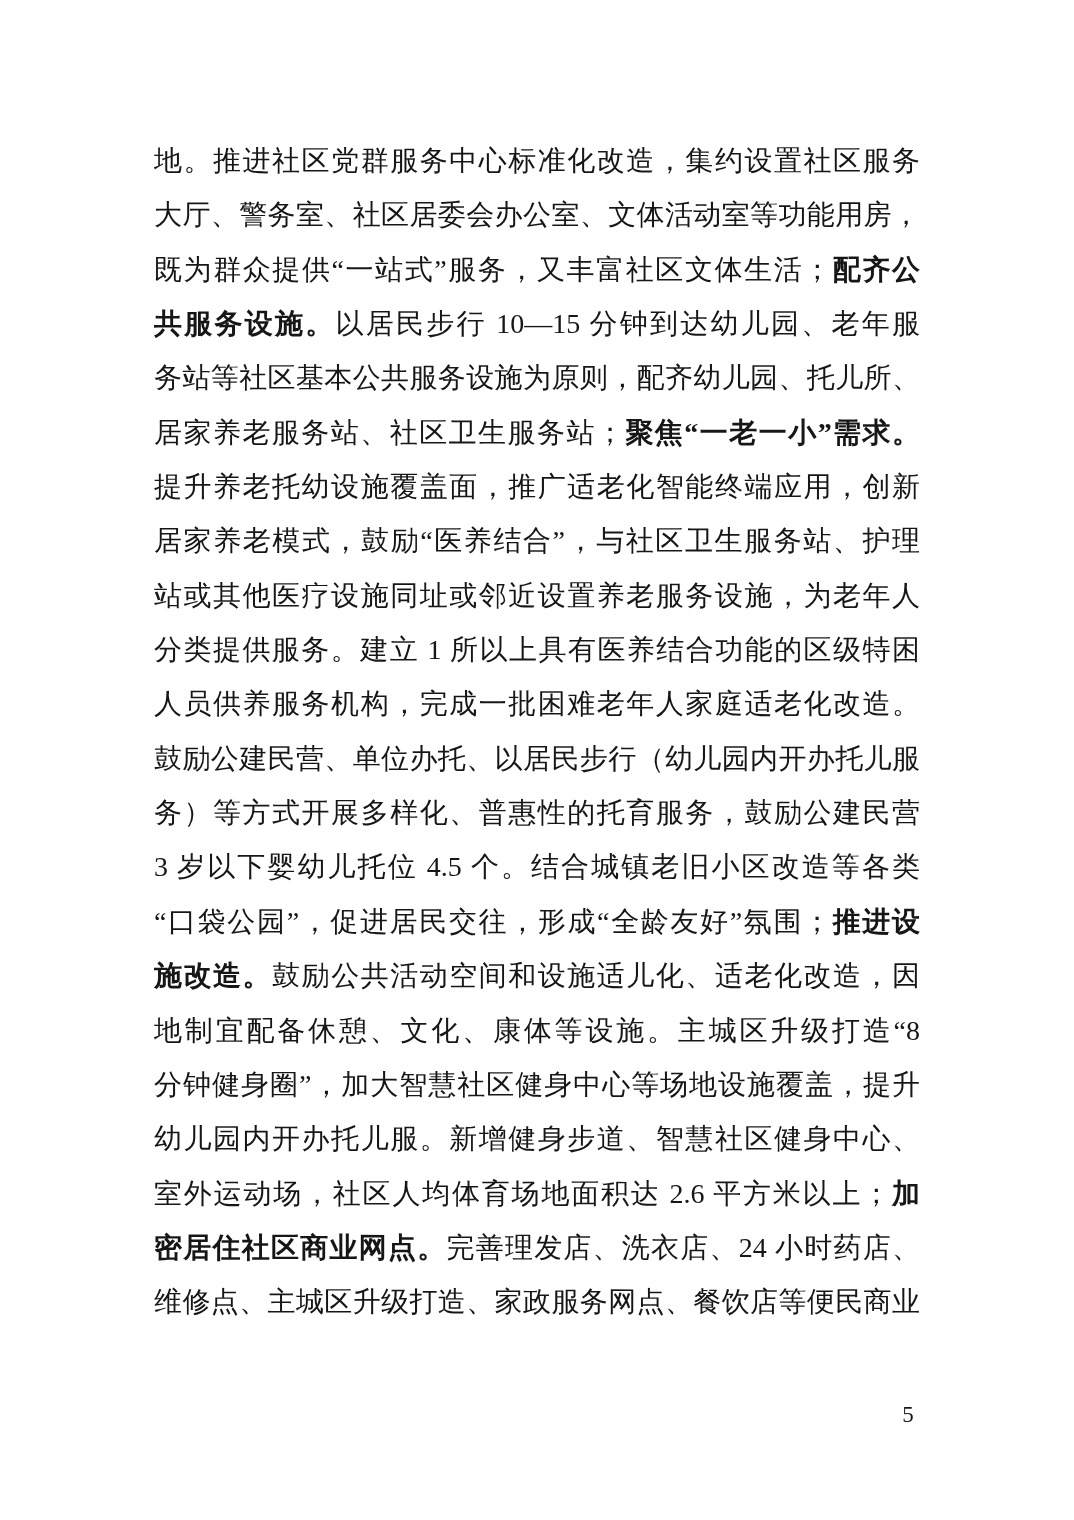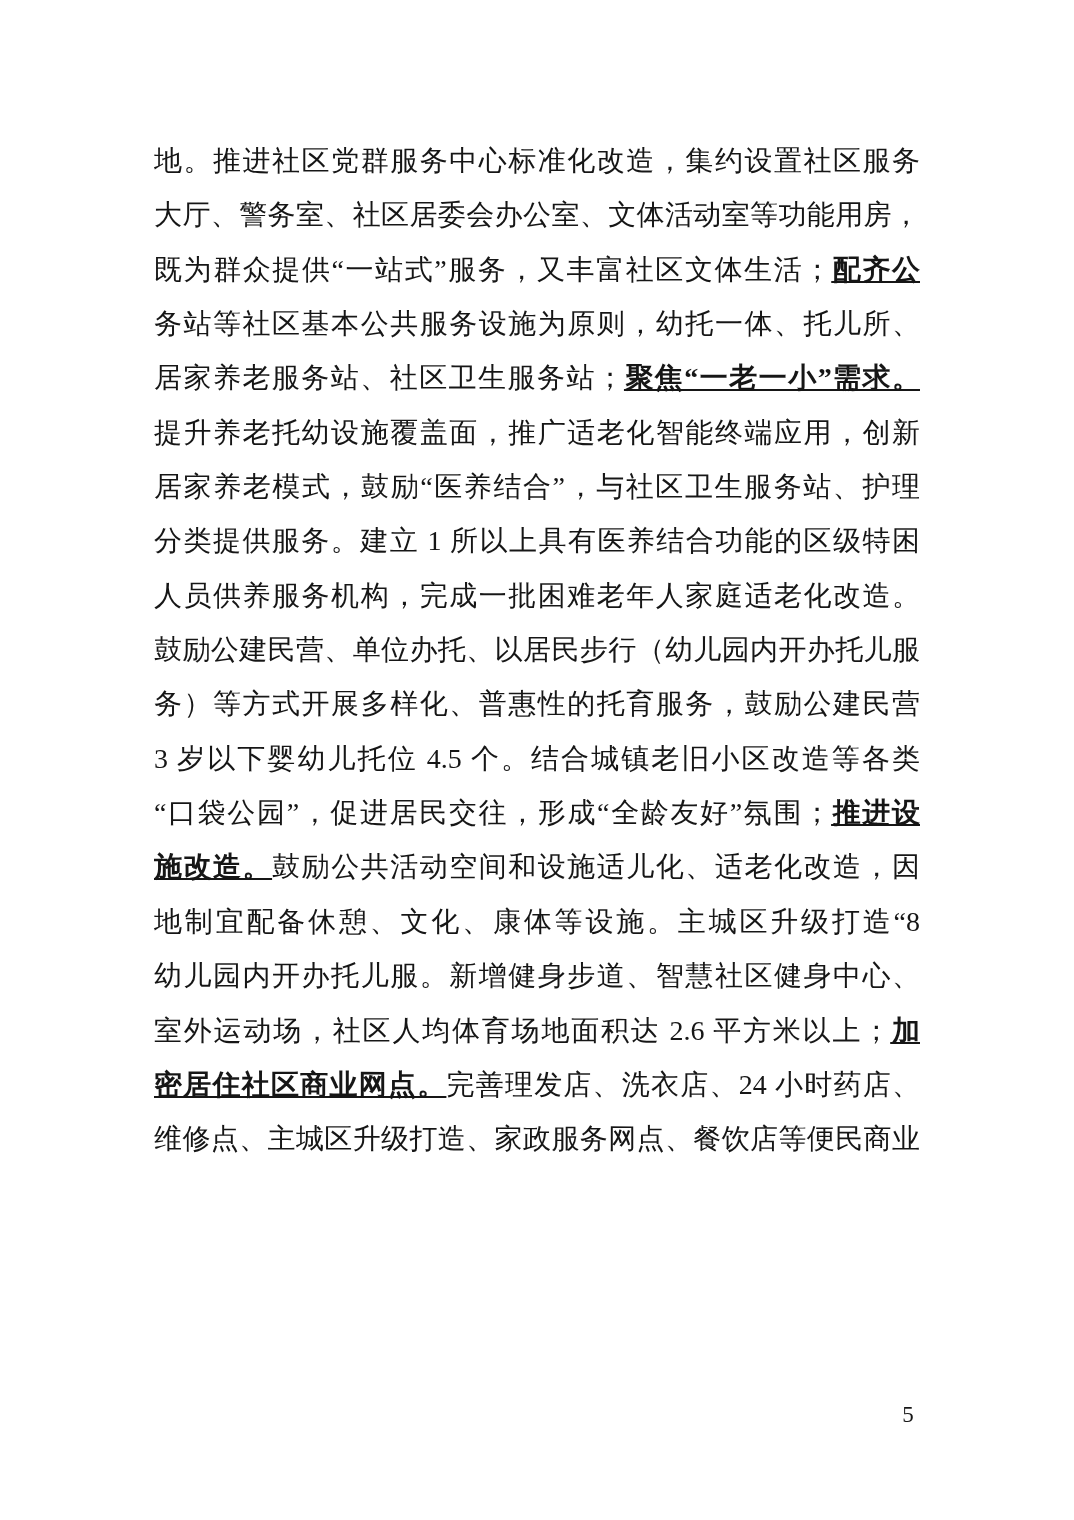--- a/index.html
+++ b/index.html
@@ -24,51 +24,54 @@
   }
   .line {
     height: 54.35px;
     line-height: 54.35px;
     font-size: 28px;
     text-align: justify;
     text-align-last: justify;
     overflow: hidden;
   }
   .run { font-weight: normal; }
-  .run.bold { font-weight: bold; text-decoration: underline; }
+  .run.bold { font-weight: bold; }
   .page-number {
     position: absolute;
     left: 888px;
     top: 1400px;
     width: 40px;
     text-align: center;
     font-size: 23px;
     line-height: 30px;
     color: #161616;
   }
 </style>
 </head>
 <body>
 
 <div class="page">
   <div class="text-block">
       <div class="line"><span class="run">地。推进社区党群服务中心标准化改造，集约设置社区服务</span></div>
       <div class="line"><span class="run">大厅、警务室、社区居委会办公室、文体活动室等功能用房，</span></div>
       <div class="line"><span class="run">既为群众提供“一站式”服务，又丰富社区文体生活；</span><span class="run bold">配齐公</span></div>
-      <div class="line"><span class="run">务站等社区基本公共服务设施为原则，幼托一体、托儿所、</span></div>
+      <div class="line"><span class="run bold">共服务设施。</span><span class="run">以居民步行 10—15 分钟到达幼儿园、老年服</span></div>
+      <div class="line"><span class="run">务站等社区基本公共服务设施为原则，配齐幼儿园、托儿所、</span></div>
       <div class="line"><span class="run">居家养老服务站、社区卫生服务站；</span><span class="run bold">聚焦“一老一小”需求。</span></div>
       <div class="line"><span class="run">提升养老托幼设施覆盖面，推广适老化智能终端应用，创新</span></div>
       <div class="line"><span class="run">居家养老模式，鼓励“医养结合”，与社区卫生服务站、护理</span></div>
+      <div class="line"><span class="run">站或其他医疗设施同址或邻近设置养老服务设施，为老年人</span></div>
       <div class="line"><span class="run">分类提供服务。建立 1 所以上具有医养结合功能的区级特困</span></div>
       <div class="line"><span class="run">人员供养服务机构，完成一批困难老年人家庭适老化改造。</span></div>
       <div class="line"><span class="run">鼓励公建民营、单位办托、以居民步行（幼儿园内开办托儿服</span></div>
       <div class="line"><span class="run">务）等方式开展多样化、普惠性的托育服务，鼓励公建民营</span></div>
       <div class="line"><span class="run">3 岁以下婴幼儿托位 4.5 个。结合城镇老旧小区改造等各类</span></div>
       <div class="line"><span class="run">“口袋公园”，促进居民交往，形成“全龄友好”氛围；</span><span class="run bold">推进设</span></div>
       <div class="line"><span class="run bold">施改造。</span><span class="run">鼓励公共活动空间和设施适儿化、适老化改造，因</span></div>
       <div class="line"><span class="run">地制宜配备休憩、文化、康体等设施。主城区升级打造“8</span></div>
+      <div class="line"><span class="run">分钟健身圈”，加大智慧社区健身中心等场地设施覆盖，提升</span></div>
       <div class="line"><span class="run">幼儿园内开办托儿服。新增健身步道、智慧社区健身中心、</span></div>
       <div class="line"><span class="run">室外运动场，社区人均体育场地面积达 2.6 平方米以上；</span><span class="run bold">加</span></div>
       <div class="line"><span class="run bold">密居住社区商业网点。</span><span class="run">完善理发店、洗衣店、24 小时药店、</span></div>
       <div class="line"><span class="run">维修点、主城区升级打造、家政服务网点、餐饮店等便民商业</span></div>
     </div>
   <div class="page-number">5</div>
 </div>
 
 </body></html>

